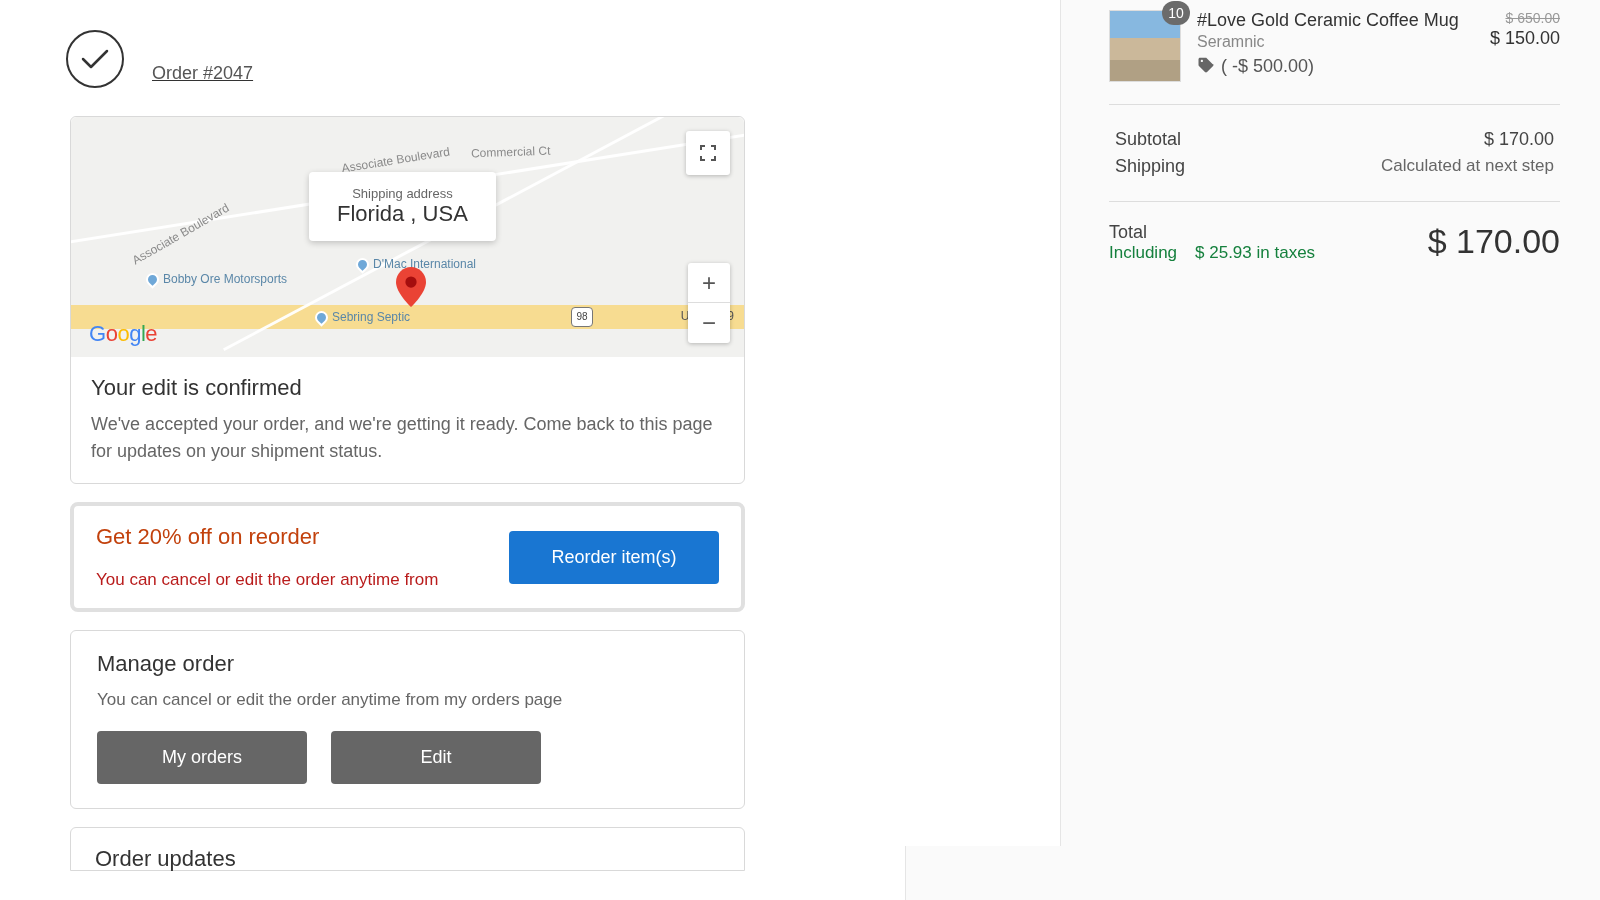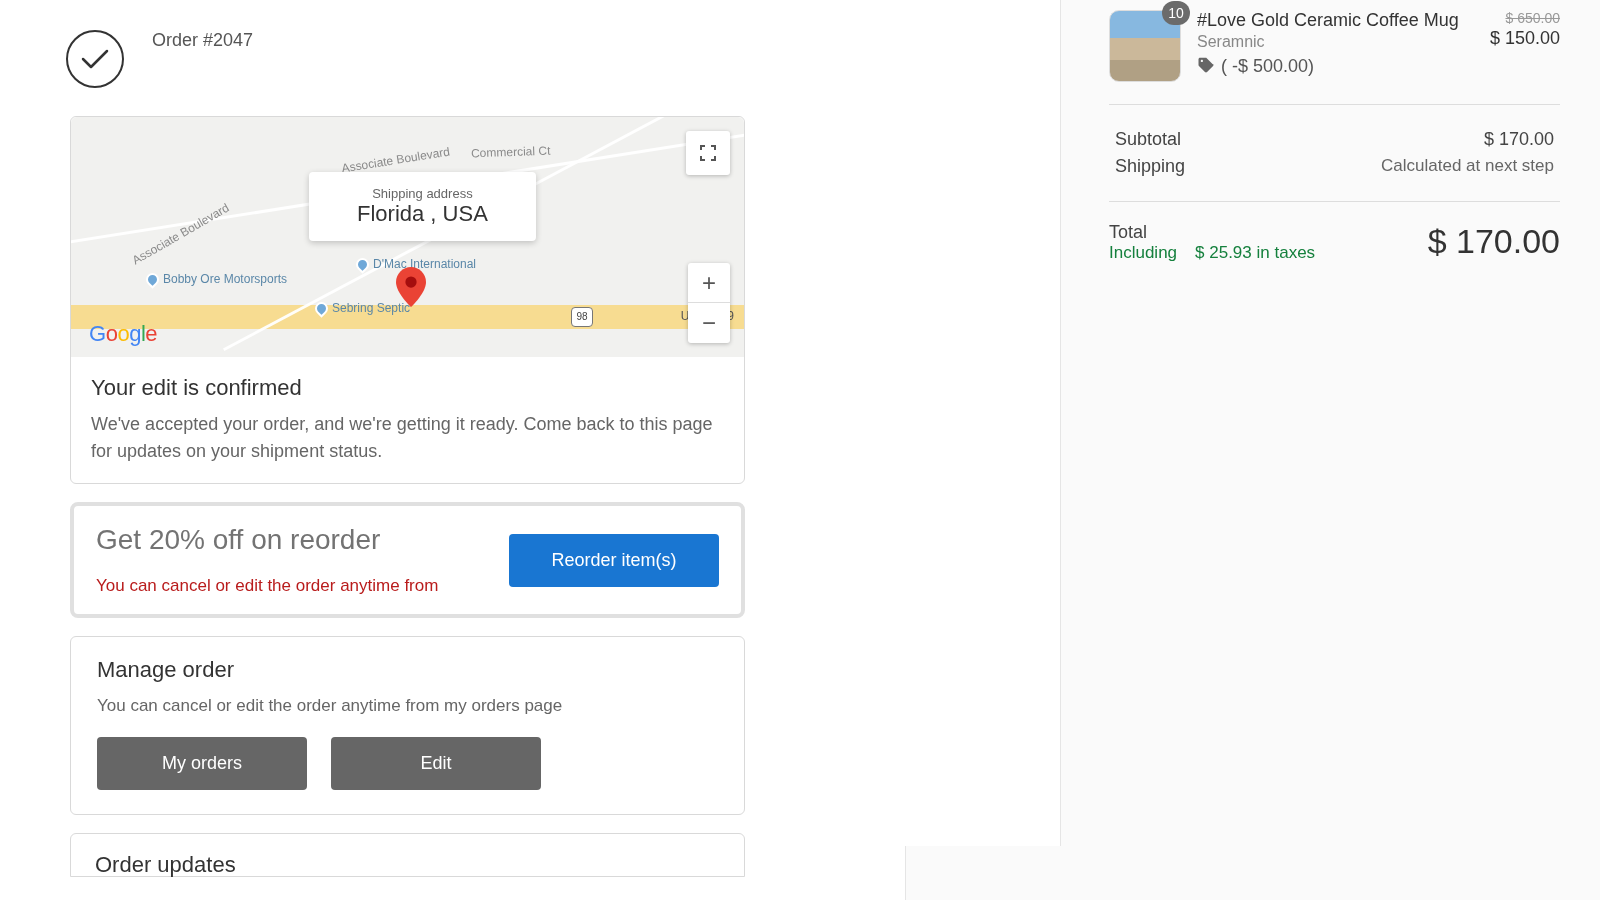--- a/index.html
+++ b/index.html
@@ -23,24 +23,25 @@
   .right-col {
     width: 540px;
     background: #fafafa;
     border-left: 1px solid #e5e5e5;
     padding: 10px 40px 0 48px;
   }
 
   
   .order-header {
     display: flex;
-    align-items: flex-start;
+    align-items: flex-end;
     gap: 28px;
     margin-bottom: 28px;
     margin-left: -4px;
+    text-decoration: underline;
   }
   .check-circle {
     width: 58px; height:58px;
     border: 2px solid #333;
     border-radius: 50%;
     display:flex;align-items:center;justify-content:center;
     flex-shrink:0;
   }
   .order-num { color:#555; font-size: 18px; margin-bottom:4px;}
   .thank-you { font-size: 30px; font-weight:400; color:#333;}
@@ -70,21 +71,21 @@
   .map-hwy-shield { position:absolute; top:190px; left:500px; width:22px;height:20px;border:1px solid #777;border-radius:4px;background:#fff;font-size:10px;line-height:18px;text-align:center;color:#444;}
   .road-label { position:absolute; font-size:12px; color:#8a8a8a; transform: rotate(-9deg);}
   .poi { position:absolute; font-size:12px; color:#5a87a8; }
   .poi::before { content:""; display:inline-block; width:9px;height:9px;background:#6fa8d8;border:2px solid #fff;border-radius:50% 50% 50% 0; transform:rotate(-45deg); margin-right:4px; vertical-align:middle;}
   .map-pin { position:absolute; top:150px; left:325px; }
   .map-pin svg { width: 30px; height: 40px; }
   .map-bubble {
     position:absolute; top: 55px; left: 238px;
     background:#fff; border-radius:4px;
     box-shadow: 0 2px 6px rgba(0,0,0,0.2);
-    padding: 14px 48px; text-align:center;
+    padding: 14px 28px; text-align:center;
   }
   .map-bubble::after {
     content:""; position:absolute; bottom:-8px; left:50%; margin-left:-8px;
     border:8px solid transparent; border-top-color:#fff;
   }
   .map-bubble-label { font-size:13px; color:#666; }
   .map-bubble-addr { font-size:22px; color:#333; }
   .map-fullscreen {
     position:absolute; top:14px; right:14px; width:44px;height:44px;background:#fff;
     border-radius:3px; box-shadow:0 1px 4px rgba(0,0,0,0.25);
@@ -106,40 +107,40 @@
   .card-title { font-size: 22px; color:#333; margin-bottom: 10px; }
   .card-text { font-size: 18px; color:#666; line-height:1.5; }
 
   .reorder-card {
     border: 4px solid #e0e0e0;
     border-radius: 8px;
     padding: 18px 22px;
     display:flex; align-items:center; justify-content:space-between;
     gap: 20px;
   }
-  .reorder-title { font-size: 28px; color:#737373; margin-bottom:20px;}
+  .reorder-title { font-size: 22px; color:#c2410c; margin-bottom:20px;}
   .reorder-sub { font-size: 17px; color:#b91c1c;}
   .btn {
     border:none; border-radius:4px; padding: 16px 24px;
     font-size:18px; cursor:pointer; color:#fff;
   }
   .btn-blue { background:#1976d2; min-width:210px;}
   .btn-dark { background:#666; min-width:210px; text-align:center;}
   .btn-row { display:flex; gap:24px; margin-top:18px;}
 
   .last-card-peek {
     border:1px solid #d9d9d9; border-radius:6px 6px 0 0;
     padding: 18px 24px 0 24px; height: 44px;
   }
   .peek-title { font-size:22px; color:#333; white-space:nowrap; overflow:hidden;}
 
   
   .line-item { display:flex; gap:16px; position:relative; padding-bottom:22px;}
   .thumb {
-    width:72px;height:72px;border:1px solid #ddd;border-radius:10px;
+    width:72px;height:72px;border:1px solid #ddd;border-radius:0;
     background: linear-gradient(180deg,#87b8e0 0 38%, #cbb89a 38% 70%, #b0a084 70% 100%);
     position:relative; flex-shrink:0;
   }
   .qty-badge {
     position:absolute; top:-10px; right:-10px;
     background:#6b6b6b; color:#fff; border-radius:12px;
     min-width:28px; height:24px; font-size:14px;
     display:flex;align-items:center;justify-content:center;
   }
   .li-main { flex:1; }
@@ -186,21 +187,21 @@
       <div class="card">
         <div class="map">
           <div class="map-road-h"></div>
           <div class="map-road1"></div>
           <div class="map-road2"></div>
           <div class="road-label" style="top:36px;left:270px;">Associate Boulevard</div>
           <div class="road-label" style="top:110px;left:55px;transform:rotate(-30deg);">Associate Boulevard</div>
           <div class="road-label" style="top:28px;left:400px;transform:rotate(-2deg);">Commercial Ct</div>
           <div class="poi" style="top:155px;left:75px;">Bobby Ore Motorsports</div>
           <div class="poi" style="top:140px;left:285px;">D'Mac International</div>
-          <div class="poi" style="top:184px;left:244px;text-align:right;">Sebring Septic</div>
+          <div class="poi" style="top:193px;left:244px;text-align:right;">Sebring Septic</div>
           <div style="position:absolute;top:209px;left:256px;font-size:12px;color:#5a87a8;margin-top:36px;">Tank &amp; Precast Co</div>
           <div class="map-hwy-shield">98</div>
           <div class="map-hwy-label">US Hwy 9</div>
 
           <div class="map-bubble">
             <div class="map-bubble-label">Shipping address</div>
             <div class="map-bubble-addr">Florida , USA</div>
           </div>
           <div class="map-pin">
             <svg viewBox="0 0 24 32">

